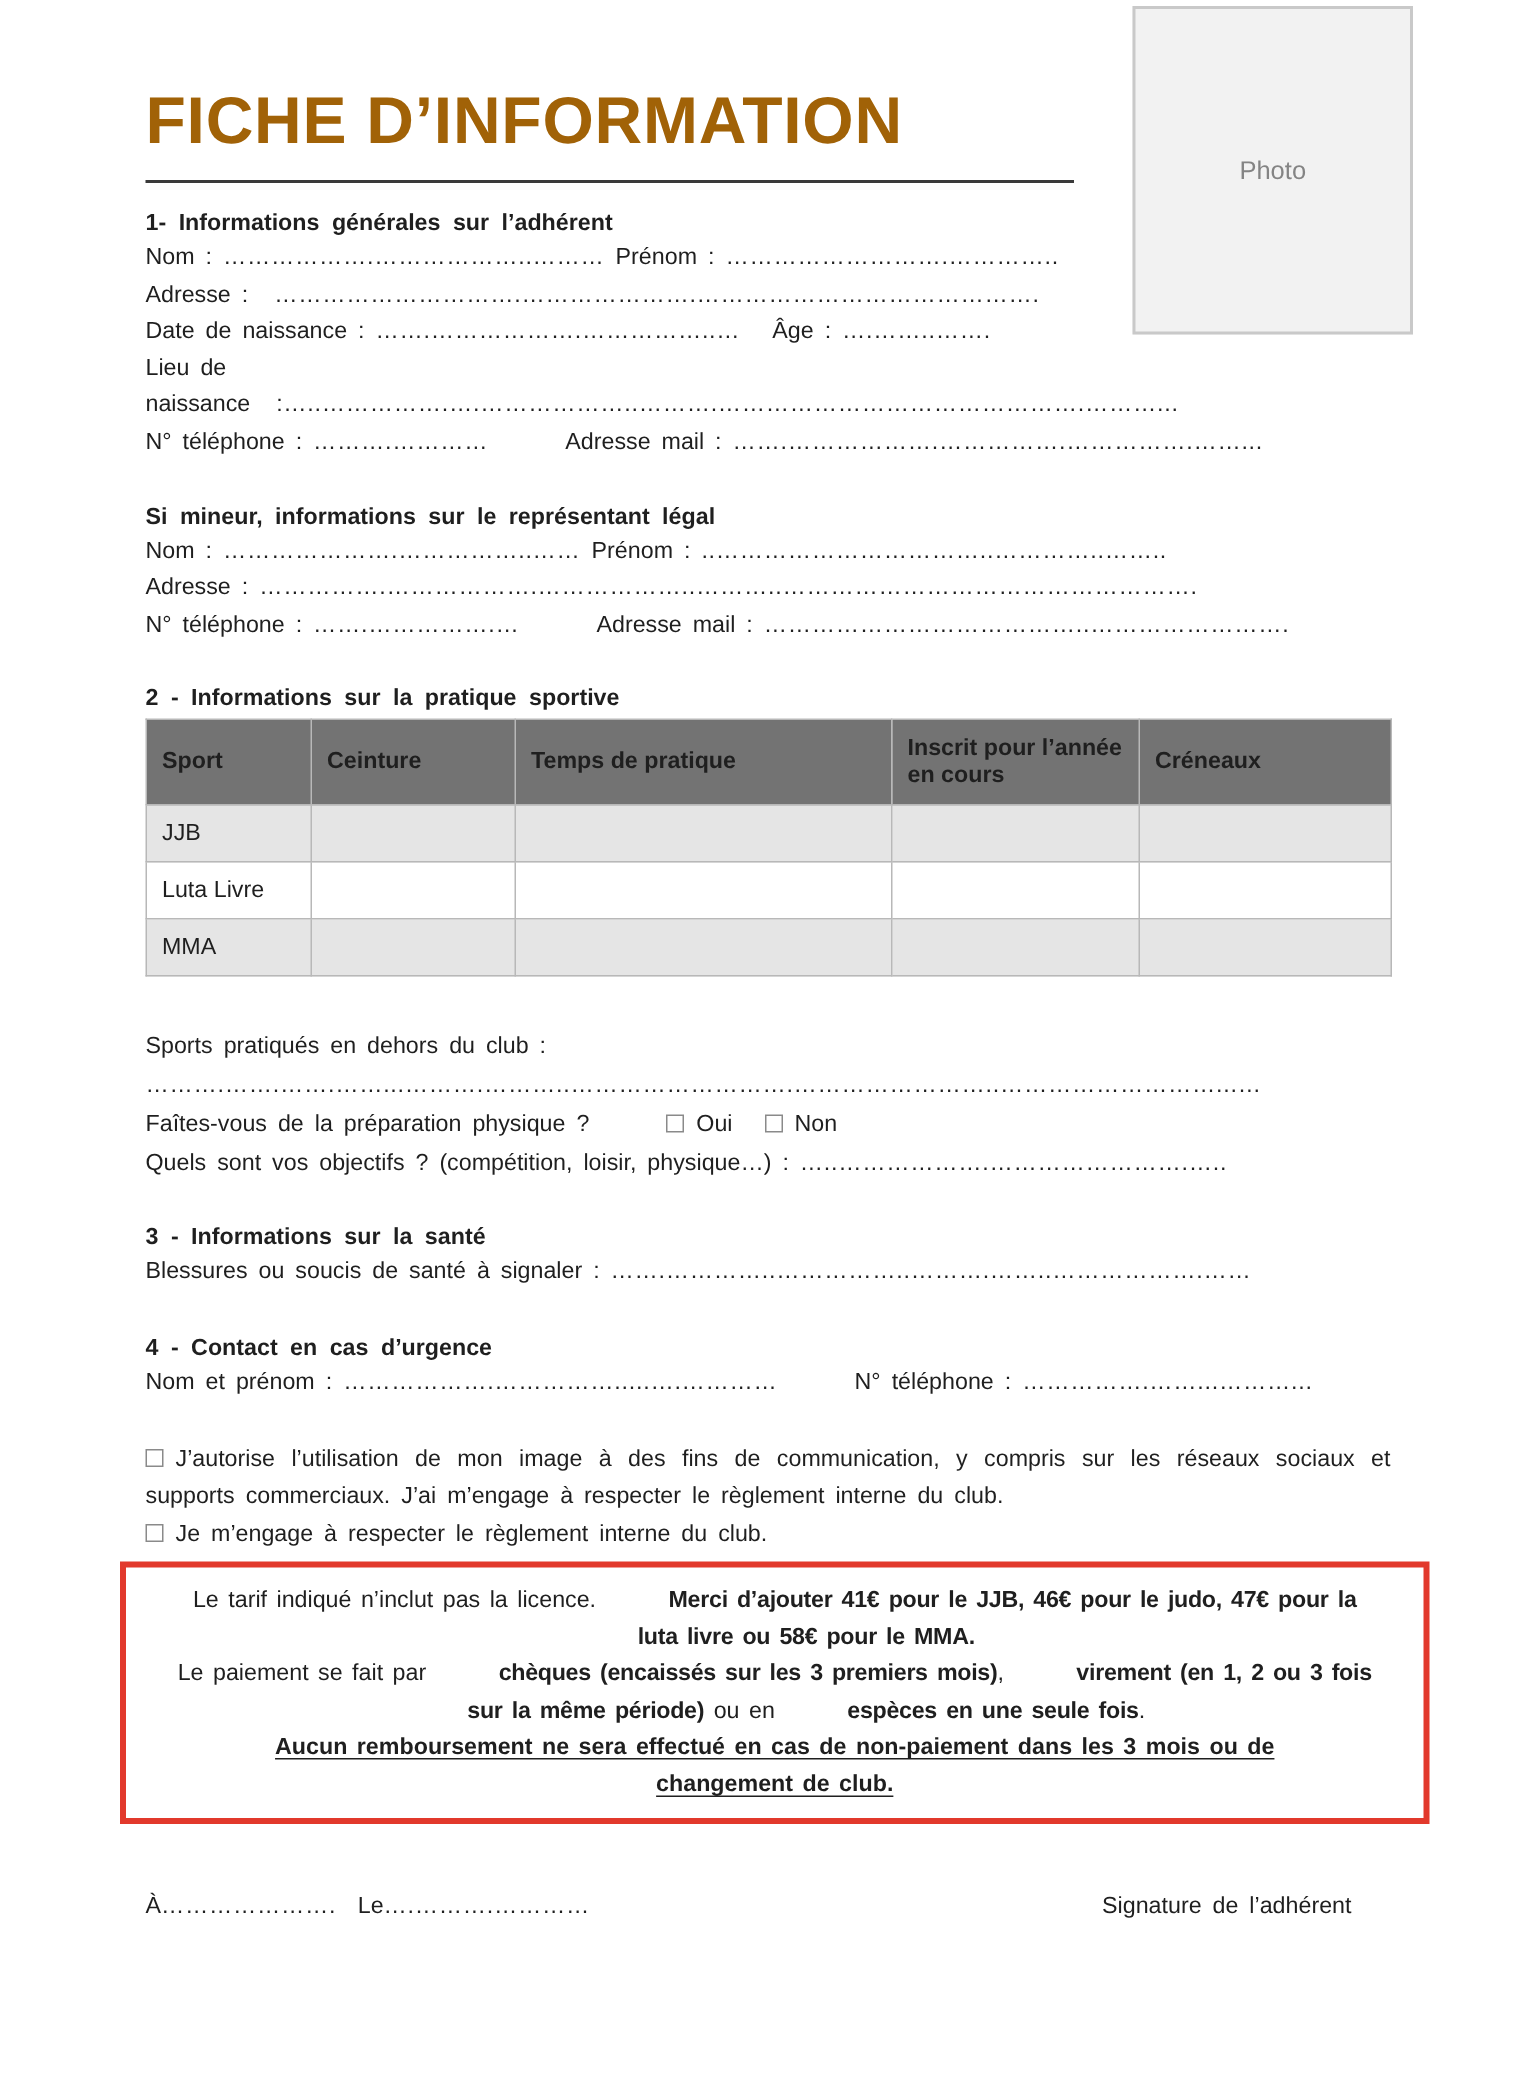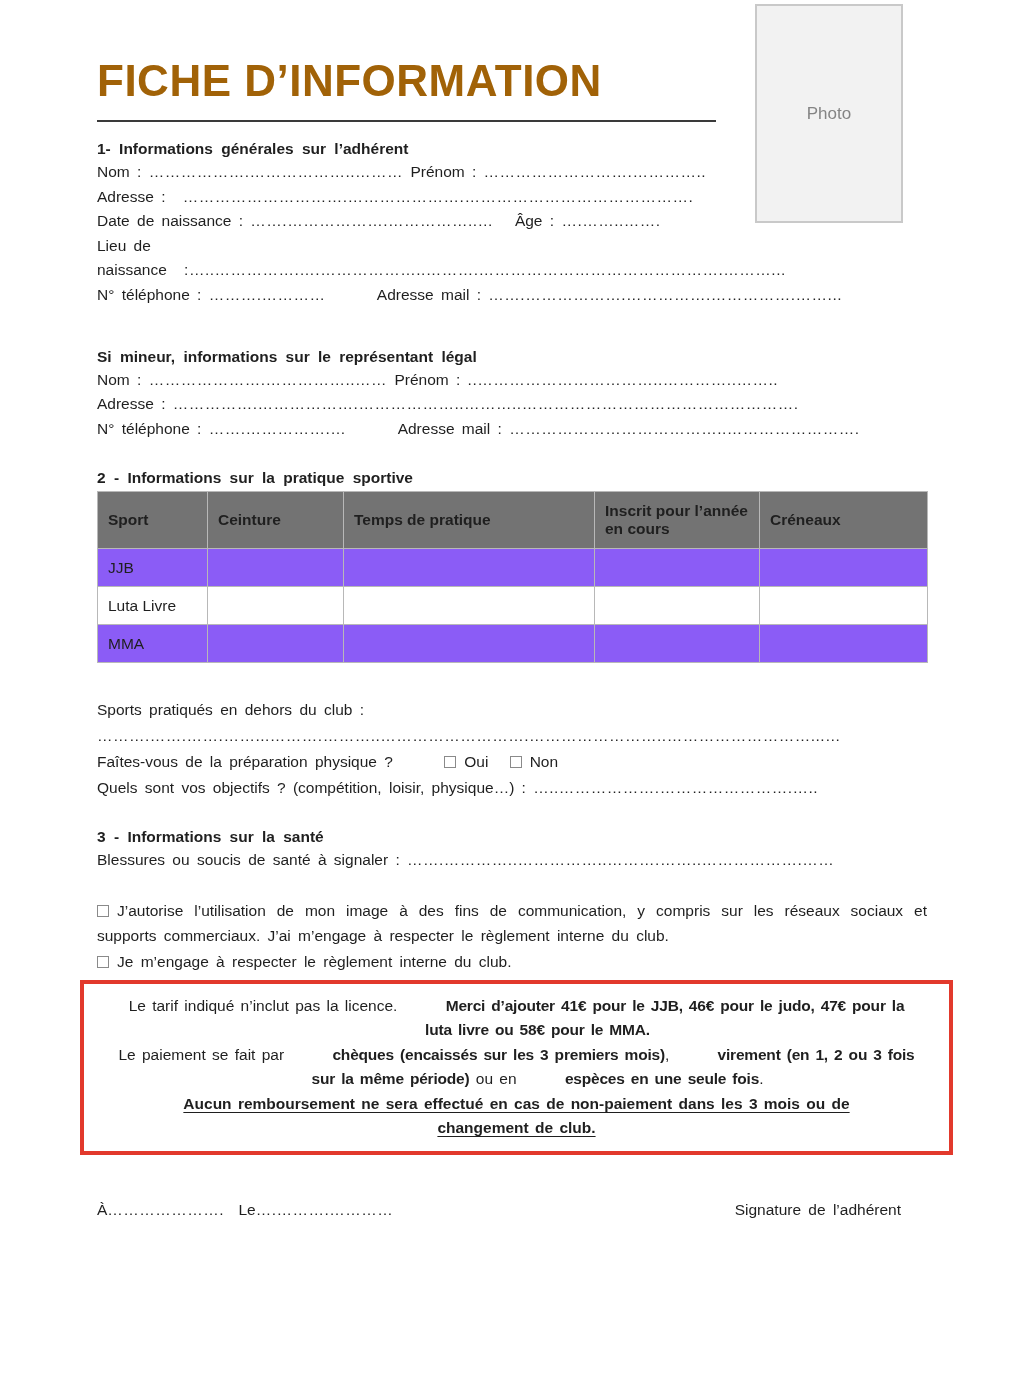--- a/index.html
+++ b/index.html
@@ -13,21 +13,21 @@
     font-family: "Liberation Sans", "DejaVu Sans", sans-serif;
     font-size: 15.5px;
     overflow: hidden;
   }
   .content { padding: 0 97px; }
 
   
   .photo-box {
     position: absolute;
     left: 755px; top: 4px;
-    width: 148px; height: 219px;
+    width: 187px; height: 219px;
     background: #f2f2f2;
     border: 2px solid #c9c9c9;
     display: flex; align-items: center; justify-content: center;
     color: #848484; font-size: 17px;
   }
 
   
   h1.title {
     margin: 56px 0 0 0;
     font-size: 44px;
@@ -44,21 +44,21 @@
 
   
   .heading {
     font-weight: bold;
     font-size: 15.5px;
     line-height: 22px;
     word-spacing: 4px;
     text-underline-offset: 3px;
   }
   .h-s1 { margin-top: 16px; }
-  .h-minor { margin-top: 38px; }
+  .h-minor { margin-top: 26px; }
   .h-sports { margin-top: 26px; }
   .h-health { margin-top: 25px; }
   .h-emergency { margin-top: 27px; }
 
   
   p.line {
     margin: 0;
     line-height: 24.6px;
     word-spacing: 3px;
     white-space: nowrap;
@@ -78,21 +78,21 @@
   table.sports th, table.sports td {
     border: 1px solid #b8b8b8;
     padding: 4px 10px;
     text-align: left;
     vertical-align: middle;
     font-size: 15.5px;
   }
   table.sports th { font-weight: bold; }
   tr.head-row { height: 57px; background: #737373; }
   tr.data-row { height: 38px; }
-  tr.shaded { background: #8b5cf6; }
+  tr.shaded { background: #e5e5e5; }
   col.c-sport { width: 110px; }
   col.c-ceinture { width: 136px; }
   col.c-temps { width: 251px; }
   col.c-inscrit { width: 165px; }
   col.c-creneaux { width: 168px; }
 
   .block-sports-extra p { margin: 0; line-height: 26px; word-spacing: 3px; }
   .block-sports-extra { margin-top: 34px; }
 
   
@@ -264,20 +264,29 @@
     </div>
 
     <div>
       <div class="heading h-health">3 - Informations sur la santé</div>
       <p class="line">
         <span>Blessures ou soucis de santé à signaler :</span>
         <span class="dots">…….…………..……………..……….……..……………….……</span>
       </p>
     </div>
 
+    <div>
+      <div class="heading h-emergency">4 - Contact en cas d’urgence</div>
+      <p class="line">
+        <span>Nom et prénom :</span>
+        <span class="dots">……………….…………….....….…………</span>
+        <span class="ml44">N° téléphone :</span>
+        <span class="dots">…………….……...………...</span>
+      </p>
+    </div>
 
     <div class="consent">
       <p class="flow">
         <span class="cb cb-inline"></span><span>J’autorise l’utilisation de mon image à des fins de communication, y compris sur les réseaux sociaux et supports commerciaux. J’ai m’engage à respecter le règlement interne du club.</span>
       </p>
       <p class="flow">
         <span class="cb cb-inline"></span><span>Je m’engage à respecter le règlement interne du club.</span>
       </p>
     </div>
 

